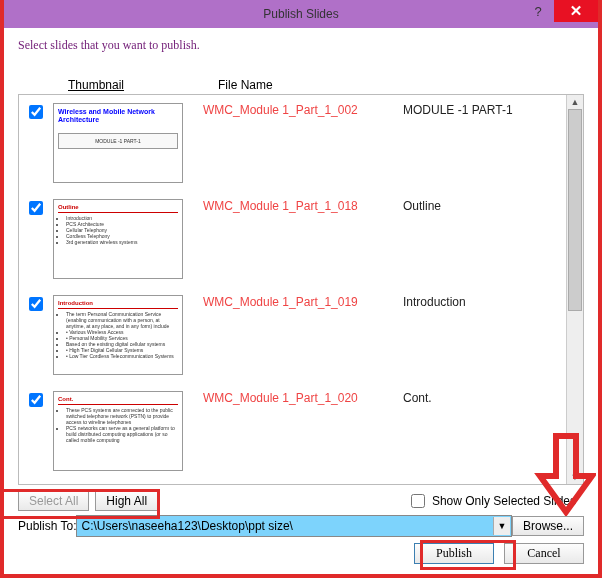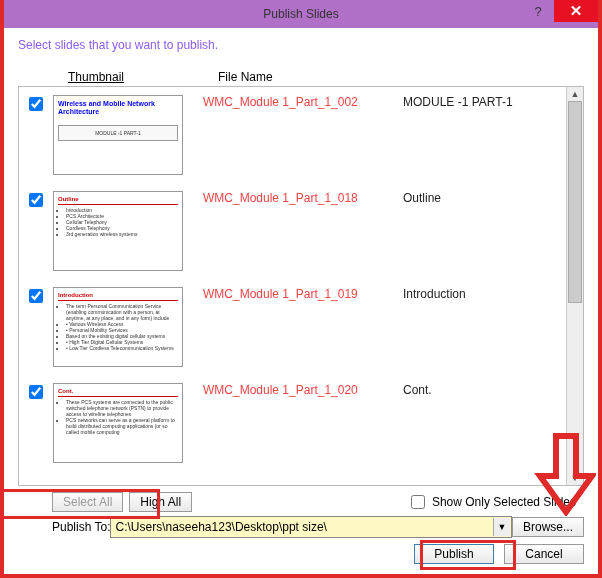--- a/index.html
+++ b/index.html
@@ -56,22 +56,23 @@
   font-weight: bold;
 }
 .dialog-body {
   padding: 10px 14px 10px 14px;
   box-sizing: border-box;
   display: flex;
   flex-direction: column;
   height: calc(100% - 28px);
 }
 .instr {
-  margin-bottom: 16px;
-  color: #8b5cf6;
+  margin-bottom: 23px;
+  color: #701a75;
+  font-family: Liberation Serif, serif;
 }
 .headers {
   display: flex;
   padding: 2px 0 2px 50px;
   color: #000000;
 }
 .h-thumb { width: 150px; text-decoration: underline; }
 .h-file { width: 200px; }
 .h-desc { flex: 1; text-decoration: underline; }
 .list-wrap {
@@ -169,21 +170,20 @@
   width: 200px;
   padding-left: 20px;
   color: #ef4444;
 }
 .col-desc {
   flex: 1;
   color: #222;
 }
 .bottom-bar {
   margin-top: 6px;
-  margin-left: 34px;
 }
 .row-buttons1 {
   display: flex;
   align-items: center;
   gap: 6px;
   margin-bottom: 4px;
   position: relative;
 }
 .spacer { flex: 1; }
 .btn {
@@ -218,21 +218,21 @@
 .row-path label {
   white-space: nowrap;
 }
 .row-path select, .row-path .path-combo {
   flex: 1;
   border: 1px solid #888;
   height: 20px;
   font-family: inherit;
   font-size: 12px;
   padding: 0 4px;
-  background: #fef9c3;
+  background: #7dd3fc;
   display: flex;
   align-items: center;
   position: relative;
 }
 .path-combo .dd-arrow {
   position: absolute;
   right: 1px;
   top: 1px;
   bottom: 1px;
   width: 16px;
@@ -240,20 +240,21 @@
   border-left: 1px solid #aaa;
   display: flex;
   align-items: center;
   justify-content: center;
   font-size: 9px;
 }
 .row-actions {
   display: flex;
   justify-content: flex-end;
   gap: 10px;
+  font-family: Liberation Serif, serif;
 }
 .row-actions .btn {
   width: 80px;
 }
 .highlight-red {
   position: absolute;
   border: 3px solid #e02a2a;
   box-sizing: border-box;
   pointer-events: none;
 }

